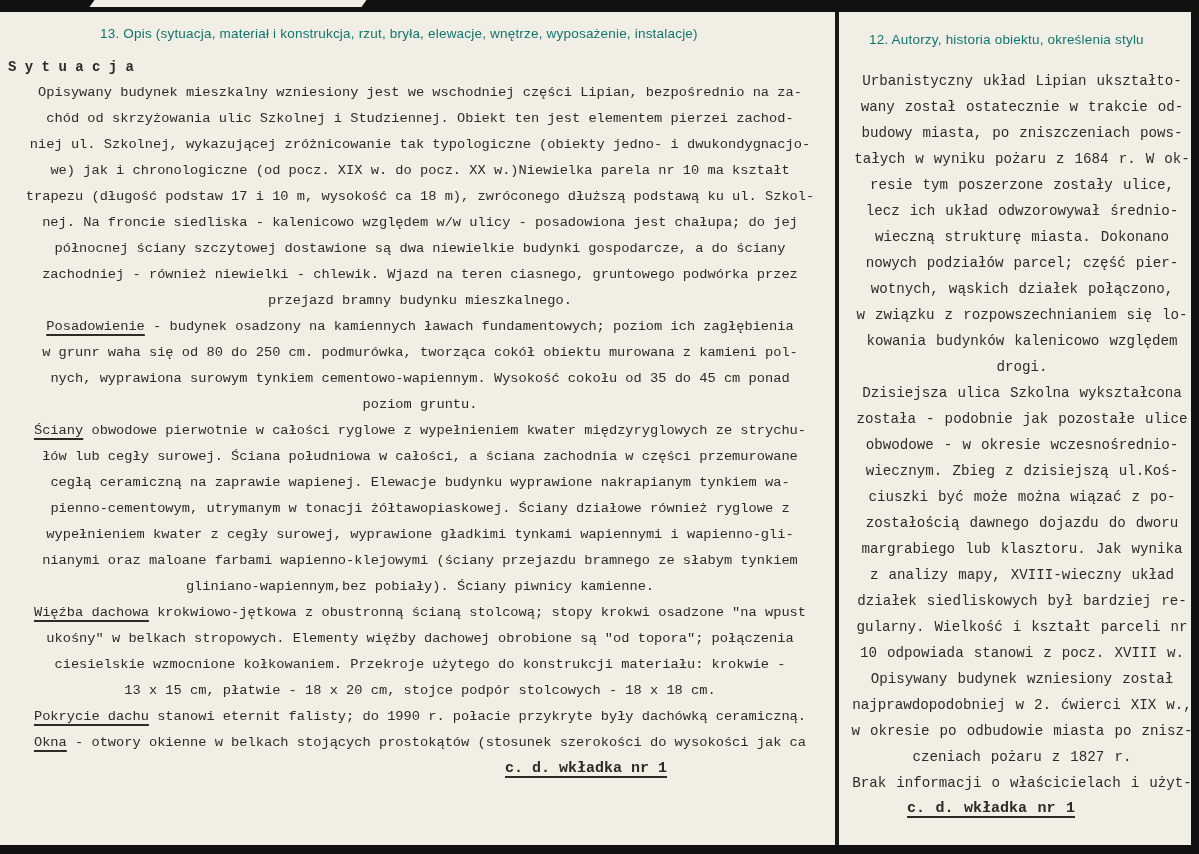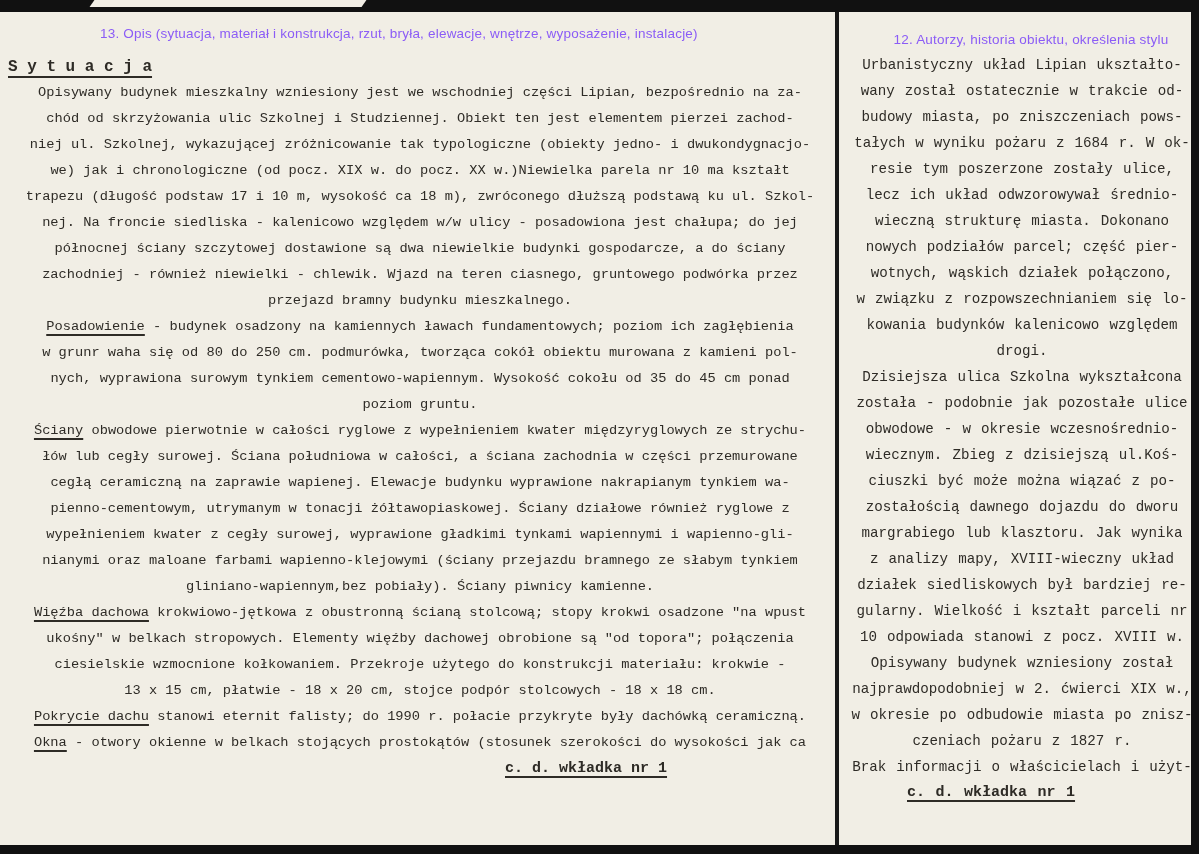--- a/index.html
+++ b/index.html
@@ -15,41 +15,40 @@
   
   .bar-top    { position: absolute; top: 0; left: 0; width: 100%; height: 12px; background: #111; }
   .bar-top .notch { position: absolute; left: 92px; top: 0; width: 272px; height: 7px; background: #f1eee5; transform: skewX(-35deg); }
   .bar-bottom { position: absolute; bottom: 0; left: 0; width: 100%; height: 9px; background: #111; }
   .bar-right  { position: absolute; top: 8px; right: 0; width: 8px; height: 846px; background: #111; }
   .divider    { position: absolute; top: 12px; left: 835px; width: 4px; height: 833px; background: #181818; }
 
   .print-header {
     font-family: "Liberation Sans", sans-serif;
     font-size: 13.5px;
-    color: #8b5cf6;
+    color: #0f766e;
     letter-spacing: 0.2px;
     line-height: 20px;
   }
 
   .col-left {
     position: absolute;
     left: 8px; top: 24px;
     width: 824px;
     font-size: 13.7px;
     line-height: 26px;
   }
   .col-left .print-header { margin-left: 92px; margin-bottom: 10px; }
 
   .tw-heading {
     margin: 0;
-    font-size: 16px;
+    font-size: 14px;
     font-weight: bold;
     line-height: 26px;
     white-space: pre;
-    text-decoration: underline;
     text-underline-offset: 5px;
     text-decoration-thickness: 1.5px;
   }
   .tw-para { margin: 0; white-space: pre-line; text-align: center; }
   .lead {
     text-decoration: underline;
     text-underline-offset: 4px;
     text-decoration-thickness: 1.5px;
   }
 
@@ -64,21 +63,21 @@
   .col-left .footer-note { margin-left: 497px; }
 
   .col-right {
     position: absolute;
     left: 851px; top: 30px;
     width: 342px;
     font-size: 14.2px;
     line-height: 26px;
     word-spacing: 1.5px;
   }
-  .col-right .print-header { margin-left: 18px; margin-bottom: 2px; word-spacing: normal; text-align: center; }
+  .col-right .print-header { margin-left: 18px; margin-bottom: 18px; word-spacing: normal; }
   .col-right .footer-note { margin-left: 56px; margin-top: 0; }
 </style>
 </head>
 <body>
 
 <div class="sheet">
 
   <div class="bar-top">
     <div class="notch"></div>
   </div>

